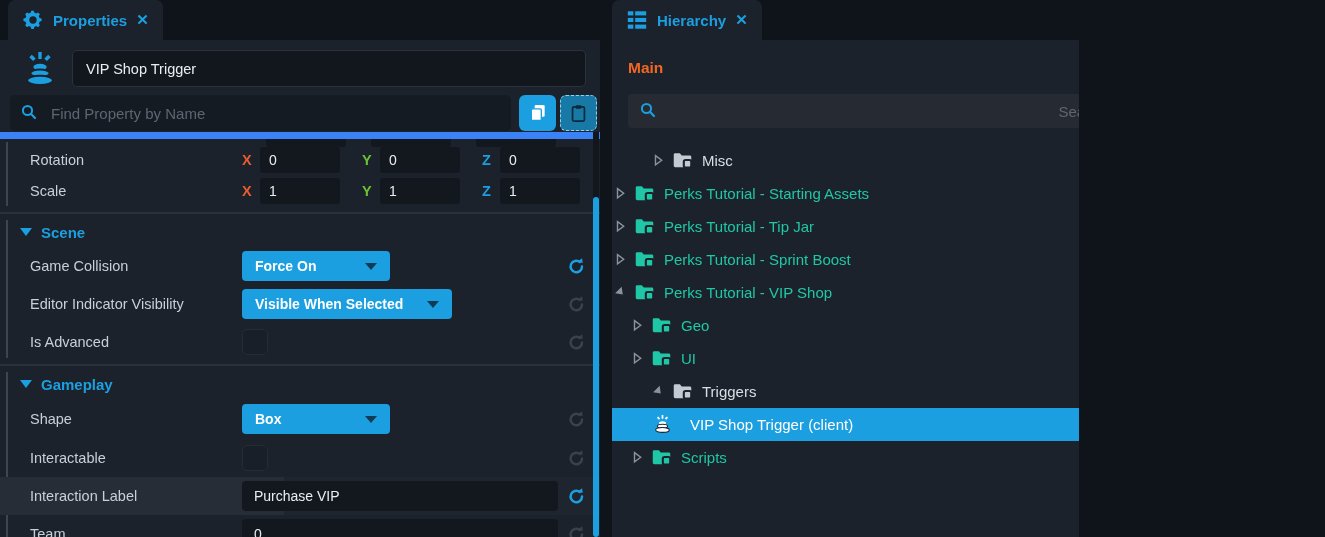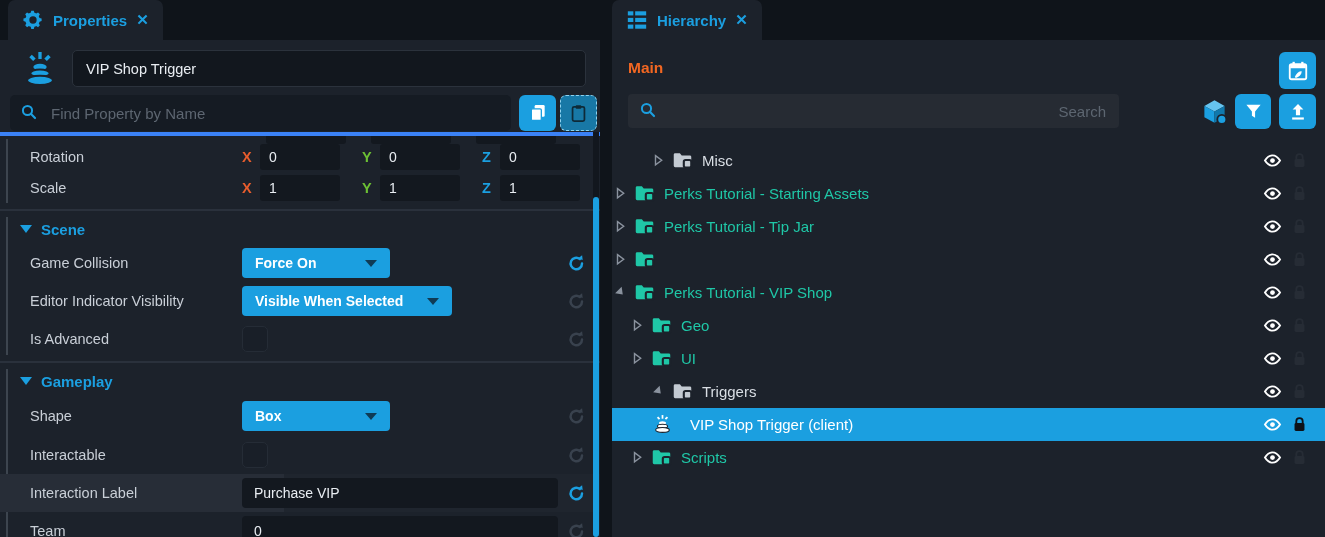--- a/index.html
+++ b/index.html
@@ -1,17 +1,17 @@
 <!DOCTYPE html>
 <html><head>
 <meta charset="utf-8">
 <style>
   html,body{margin:0;padding:0;background:#0f141a;}
   *{box-sizing:border-box;font-family:"Liberation Sans",sans-serif;}
-  #stage{position:relative;width:1325px;height:537px;background:#0f141a;overflow:hidden;color:#dbe0e6;}
+  #stage{position:relative;width:1079px;height:537px;background:#0f141a;overflow:hidden;color:#dbe0e6;}
 
   
   .panel{position:absolute;top:0;bottom:0;}
   .tabbar{position:absolute;top:0;left:0;right:0;height:40px;background:#0f141a;}
   .tab{position:absolute;top:0;height:40px;background:#1c222b;border-radius:7px 7px 0 0;display:flex;align-items:center;gap:9px;padding:0 14px;color:#1b9fe0;font-size:15px;font-weight:bold;}
   .tab .x{color:#1b9fe0;font-size:15px;font-weight:bold;cursor:pointer;}
   .pbody{position:absolute;top:40px;left:0;right:0;bottom:0;background:#1c222b;}
   svg{display:block;}
   input{outline:none;}
 
@@ -22,21 +22,21 @@
   .trigbig{position:absolute;left:20px;top:0px;color:#1b9fe0;}
   .objname{position:absolute;left:72px;top:0;width:514px;height:37px;background:#12171e;border:1px solid #2b323c;border-radius:5px;color:#e9edf2;font-size:14.5px;padding:0 13px;}
   .findrow{position:absolute;top:55px;left:10px;right:10px;height:36px;}
   .findbox{position:absolute;left:0;top:0;width:501px;height:36px;background:#151b23;border-radius:5px;display:flex;align-items:center;padding:0 10px;gap:9px;}
   .findbox input{flex:1;background:transparent;border:none;color:#e9edf2;font-size:15px;}
   .findbox input::placeholder{color:#5d6671;}
   .sqbtn{position:absolute;top:0;width:37px;height:36px;border-radius:6px;display:flex;align-items:center;justify-content:center;cursor:pointer;}
   .copybtn{left:509px;background:#1b9fe0;}
   .pastebtn{left:550px;background:#1878a6;border:1px dashed #8fd2ef;}
 
-  .propsrows{position:absolute;top:92px;left:0;right:0;height:405px;overflow:hidden;border-top:4px solid #3b82f6;}
+  .propsrows{position:absolute;top:92px;left:0;right:0;height:405px;overflow:hidden;border-top:7px solid #3b82f6;}
   .sec{position:relative;}
   .sec::before{content:'';position:absolute;left:6px;top:3px;bottom:3px;width:2px;background:#3d454f;}
   .divider{height:8px;position:relative;}
   .divider::after{content:'';position:absolute;left:0;right:0;top:3px;height:2px;background:#2a313c;}
   .sechead{height:30px;display:flex;align-items:center;gap:9px;padding-left:20px;color:#1b9fe0;font-size:15px;font-weight:bold;}
   .sechead .tri-dn{width:0;height:0;border-left:6px solid transparent;border-right:6px solid transparent;border-top:8px solid #1b9fe0;}
   .prow{display:flex;align-items:center;padding-left:30px;position:relative;}
   .plabel{width:212px;flex:none;color:#c9cfd7;font-size:14.5px;white-space:nowrap;overflow:hidden;}
   .reset{margin-left:auto;margin-right:14px;color:#39424e;}
   .reset.active{color:#1b9fe0;}
@@ -416,20 +416,21 @@
           </span>
         </div>
 
         <div class="trow teal lvl0">
           <svg class="tri" width="13" height="13" viewBox="0 0 13 13">
               <use href="#i-tri-closed"></use>
             </svg>
           <svg class="ficon" width="21" height="21" viewBox="0 0 24 24">
               <use href="#i-folder"></use>
             </svg>
+          <span class="tlabel">Perks Tutorial - Sprint Boost</span>
           <span class="rightico">
             <svg class="eye" width="19" height="19" viewBox="0 0 24 24">
                 <use href="#i-eye"></use>
               </svg>
             <svg class="lock" width="17" height="17" viewBox="0 0 24 24">
                 <use href="#i-lock"></use>
               </svg>
           </span>
         </div>
 

